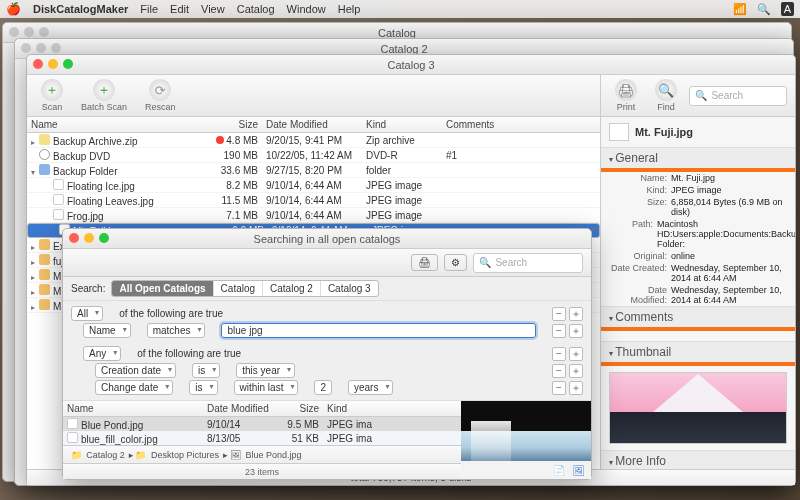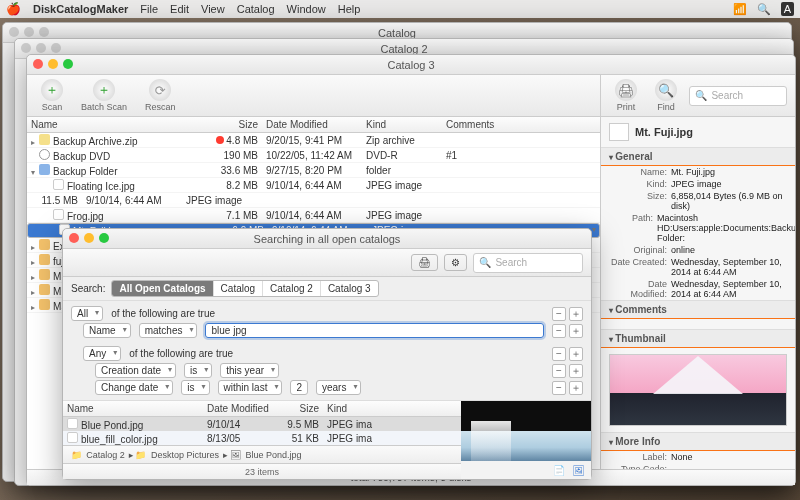--- a/index.html
+++ b/index.html
@@ -41,37 +41,37 @@
 .fileico.folder{background:#8ab4e8;}
 .fileico.jpg{background:#fff;border:1px solid #ccc;}
 .fileico.hd{background:#f4c26b;}
 .reddot{display:inline-block;width:8px;height:8px;border-radius:50%;background:#ff3b30;}
 
 
 .inspector { position:absolute; right:0; top:20px; bottom:0; width:195px; background:#f6f6f6; border-left:1px solid #ccc; overflow:hidden; }
 .insp-tool { height:42px; background:linear-gradient(#fafafa,#e9e9e9); border-bottom:1px solid #ccc; display:flex; align-items:center; justify-content:flex-end; padding:0 8px; gap:6px;}
 .insp-head { display:flex; align-items:center; gap:6px; padding:6px 8px; font-size:11px; font-weight:600; }
 .insp-head .thumb { width:20px; height:18px; background:#fff; border:1px solid #ccc; }
-.section-h { font-size:10px; color:#555; padding:3px 8px; background:#ececec; border-top:1px solid #ddd; border-bottom:1px solid #f97316;font-weight:bold;}
+.section-h { font-size:12px; color:#555; padding:3px 8px; background:#ececec; border-top:1px solid #ddd; border-bottom:4px solid #f97316;}
 .section-h::before{content:"▾ "; font-size:8px;}
 .kv { display:flex; font-size:9px; padding:1px 8px;justify-content:center; }
 .kv .k{flex:0 0 62px; text-align:right; color:#666; padding-right:4px;}
 .kv .v{flex:1; color:#222;}
 .thumbimg{margin:6px 8px;width:178px;height:72px;background:linear-gradient(180deg,#f8c9df 0%,#f5a6c5 55%,#20232e 55%,#2e3540 100%);border:1px solid #ccc;position:relative;}
 .thumbimg::after{content:"";position:absolute;left:50%;top:55%;transform:translate(-50%,-100%);width:0;height:0;border-left:45px solid transparent;border-right:45px solid transparent;border-bottom:38px solid rgba(245,245,250,0.9);}
 
 
 .search-toolbar { height:28px; background:linear-gradient(#fafafa,#e9e9e9); border-bottom:1px solid #ccc; display:flex; align-items:center; justify-content:flex-end; padding:0 8px; gap:6px;}
 .scope-row{display:flex;align-items:center;gap:6px;padding:3px 8px;font-size:10px;background:#efefef;border-bottom:1px solid #ddd;}
 .seg{display:flex;background:#fff;border:1px solid #bbb;border-radius:3px;overflow:hidden;font-size:10px;}
 .seg span{padding:2px 7px;border-right:1px solid #ddd;}
 .seg span:last-child{border-right:0;}
 .seg span.on{background:#7a7a7a;color:#fff;font-weight:bold;}
 .criteria{background:#efefef;padding:3px 8px;border-bottom:1px solid #ddd;}
-.crit-row{display:flex;align-items:center;gap:8px;font-size:10px;margin:2px 0;}
+.crit-row{display:flex;align-items:center;gap:16px;font-size:10px;margin:2px 0;}
 .sel{border:1px solid #bbb;border-radius:3px;background:#fff;padding:1px 14px 1px 5px;position:relative;}
 .sel::after{content:"▾";position:absolute;right:3px;top:1px;font-size:8px;color:#777;}
 .txtin{border:1px solid #3b79d1;border-radius:3px;background:#fff;padding:1px 5px;outline:2px solid rgba(59,121,209,.3);}
 .pmbtn{width:14px;height:14px;border:1px solid #bbb;border-radius:2px;background:#fff;display:inline-flex;align-items:center;justify-content:center;font-size:10px;color:#666;}
 .crit-row .right-pm{margin-left:auto;display:flex;gap:3px;}
 
 .search-body{display:flex;flex:1;min-height:0;}
 .results{flex:1;display:flex;flex-direction:column;background:#fff;}
 .preview{flex:0 0 130px;background:#1a1a1a;display:flex;flex-direction:column;}
 .preview .img1{flex:1;background:#0d0d0d;}
@@ -187,20 +187,21 @@
             <div class="c-comm"></div>
           </div>
           <div class="row">
             <div class="c-name"><span class="indent" style="width:14px"></span><span class="disc "></span><span class="fileico jpg"></span>Floating Ice.jpg</div>
             <div class="c-size">8.2 MB</div>
             <div class="c-date">9/10/14, 6:44 AM</div>
             <div class="c-kind">JPEG image</div>
             <div class="c-comm"></div>
           </div>
           <div class="row">
+            <div class="c-name"><span class="indent" style="width:14px"></span><span class="disc "></span><span class="fileico jpg"></span>Floating Leaves.jpg</div>
             <div class="c-size">11.5 MB</div>
             <div class="c-date">9/10/14, 6:44 AM</div>
             <div class="c-kind">JPEG image</div>
             <div class="c-comm"></div>
           </div>
           <div class="row">
             <div class="c-name"><span class="indent" style="width:14px"></span><span class="disc "></span><span class="fileico jpg"></span>Frog.jpg</div>
             <div class="c-size">7.1 MB</div>
             <div class="c-date">9/10/14, 6:44 AM</div>
             <div class="c-kind">JPEG image</div>

